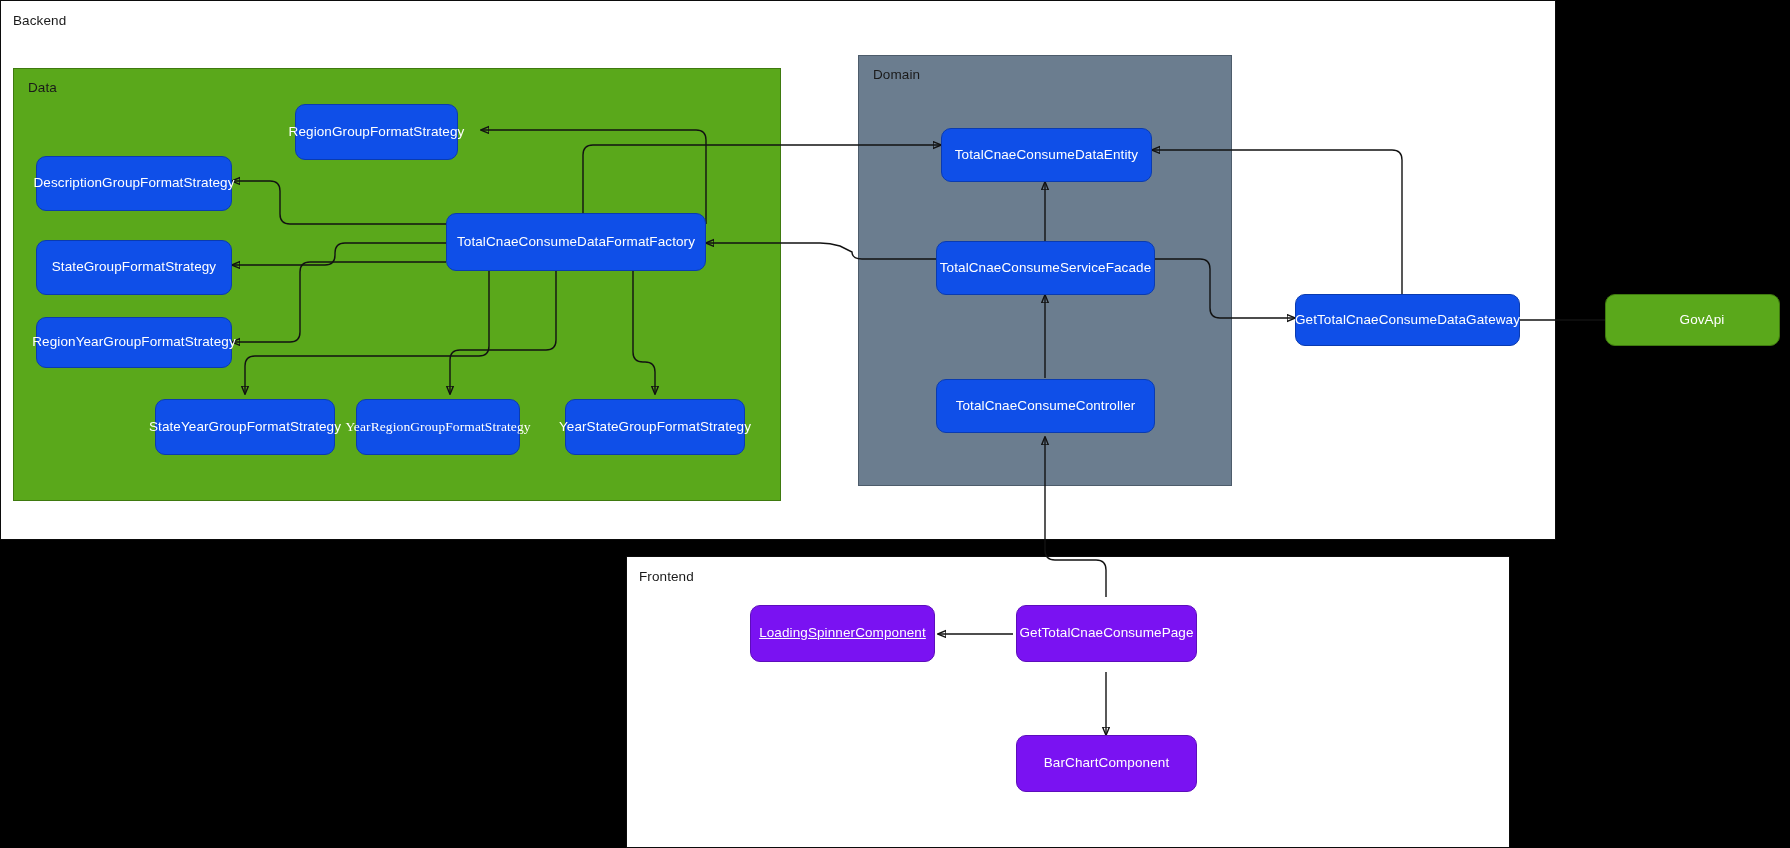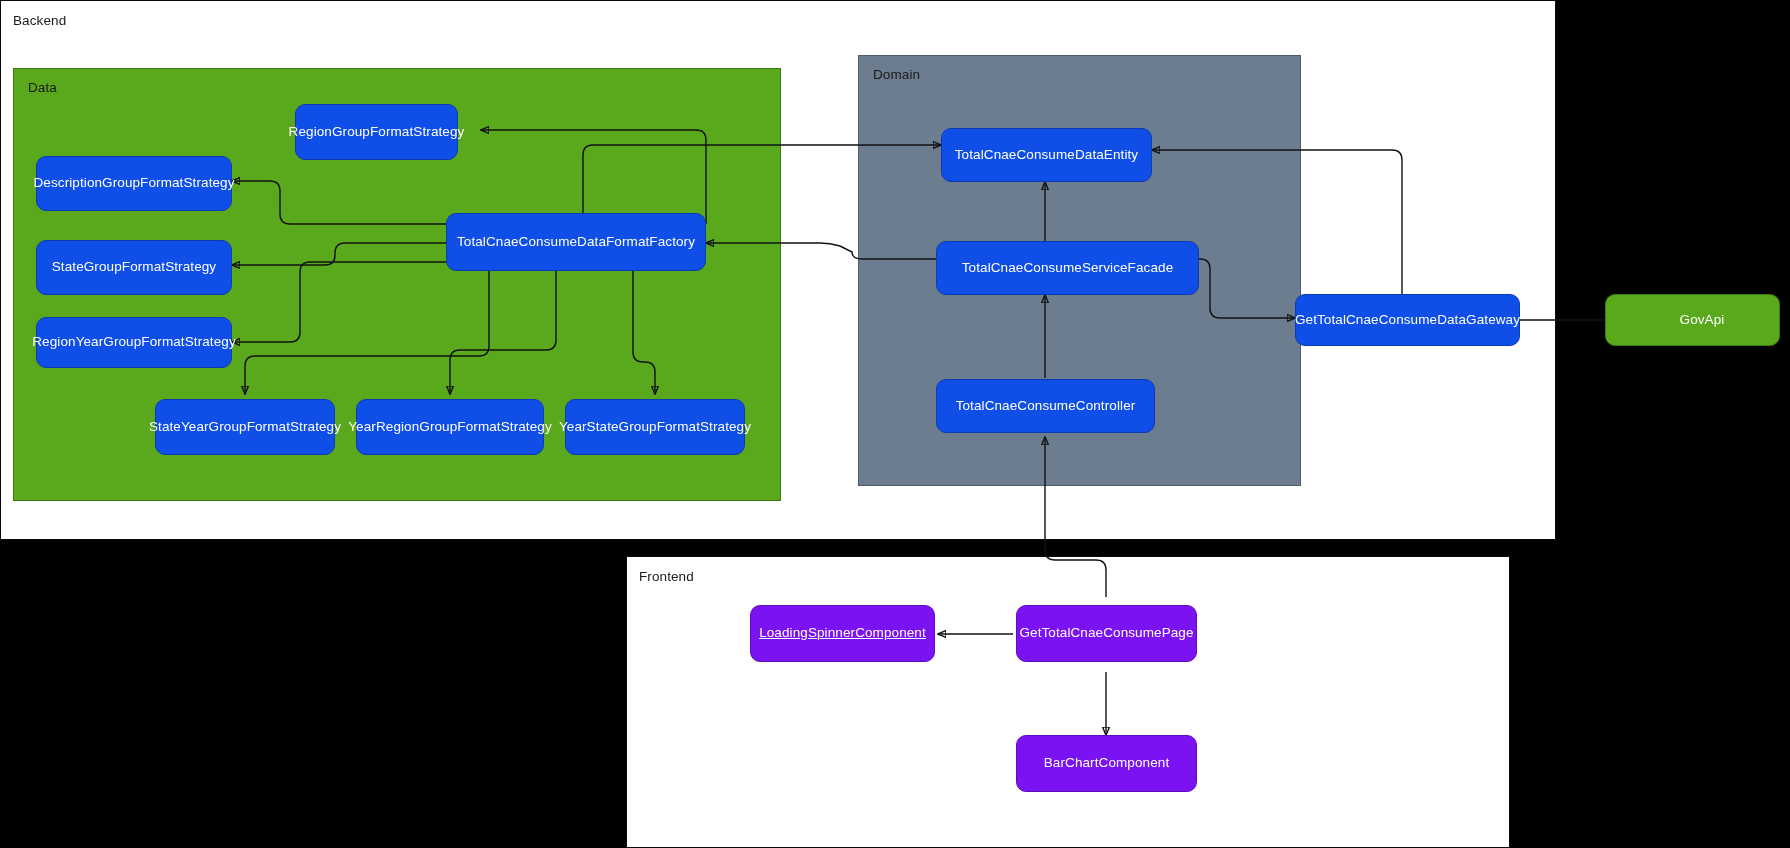--- a/index.html
+++ b/index.html
@@ -52,21 +52,21 @@
   #data-container {
     left: 13px; top: 68px;
     width: 768px; height: 433px;
     background: #5aa81b;
     border: 1px solid #3f7a0f;
   }
   #data-label { left: 14px; top: 11px; }
 
   #domain-container {
     left: 858px; top: 55px;
-    width: 443px; height: 431px;
+    width: 374px; height: 431px;
     background: #6b7d8f;
     border: 1px solid #4d5c6b;
   }
   #domain-label { left: 14px; top: 11px; }
 
   #infra-container {
     left: 1272px; top: 55px;
     width: 274px; height: 431px;
     background: #1ca3e0;
     border: 1px solid #1480b3;
@@ -196,33 +196,33 @@
   </div>
 
   <div class="node node-blue" style="left:446px; top:213px; width:260px; height:58px;">
     <span>TotalCnaeConsumeDataFormatFactory</span>
   </div>
 
   <div class="node node-blue" style="left:155px; top:399px; width:180px; height:56px;">
     <span>StateYearGroupFormatStrategy</span>
   </div>
 
-  <div class="node node-blue" style="left:356px; top:399px; width:188px; height:56px;">
+  <div class="node node-blue" style="left:356px; top:399px; width:164px; height:56px;font-family:Liberation Serif, serif;">
     <span>YearRegionGroupFormatStrategy</span>
   </div>
 
   <div class="node node-blue" style="left:565px; top:399px; width:180px; height:56px;">
     <span>YearStateGroupFormatStrategy</span>
   </div>
 
   <div class="node node-blue" style="left:941px; top:128px; width:211px; height:54px;">
     <span>TotalCnaeConsumeDataEntity</span>
   </div>
 
-  <div class="node node-blue" style="left:936px; top:241px; width:263px; height:54px;">
+  <div class="node node-blue" style="left:936px; top:241px; width:219px; height:54px;">
     <span>TotalCnaeConsumeServiceFacade</span>
   </div>
 
   <div class="node node-blue" style="left:936px; top:379px; width:219px; height:54px;">
     <span>TotalCnaeConsumeController</span>
   </div>
 
   <div class="node node-blue" style="left:1295px; top:294px; width:225px; height:52px;">
     <span>GetTotalCnaeConsumeDataGateway</span>
   </div>

